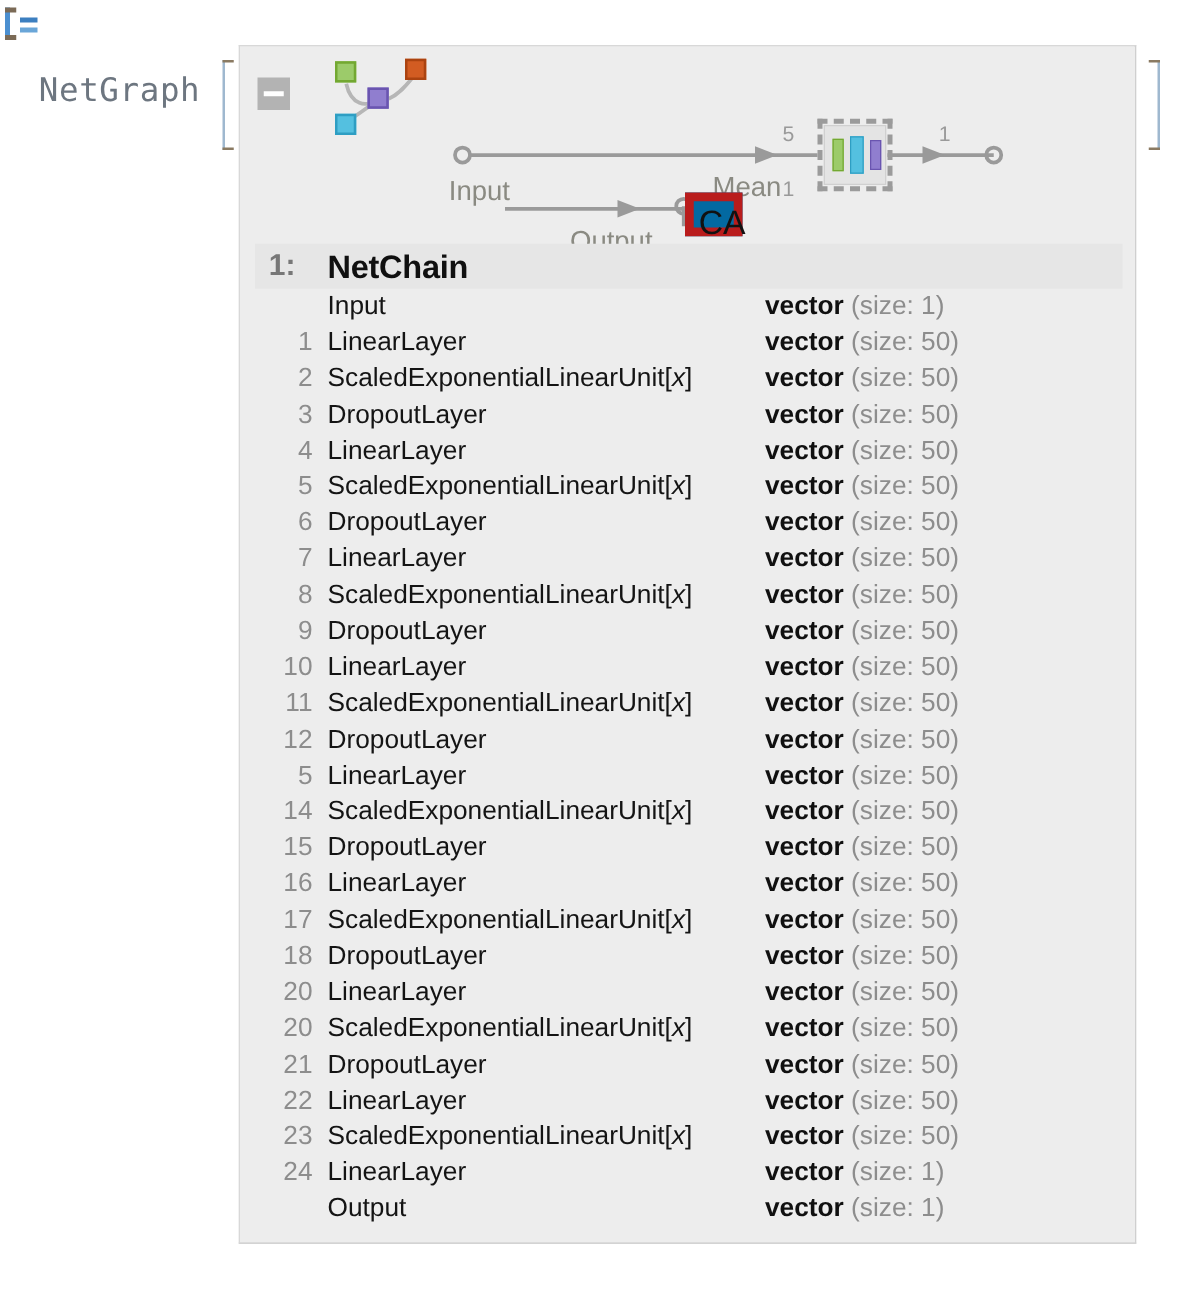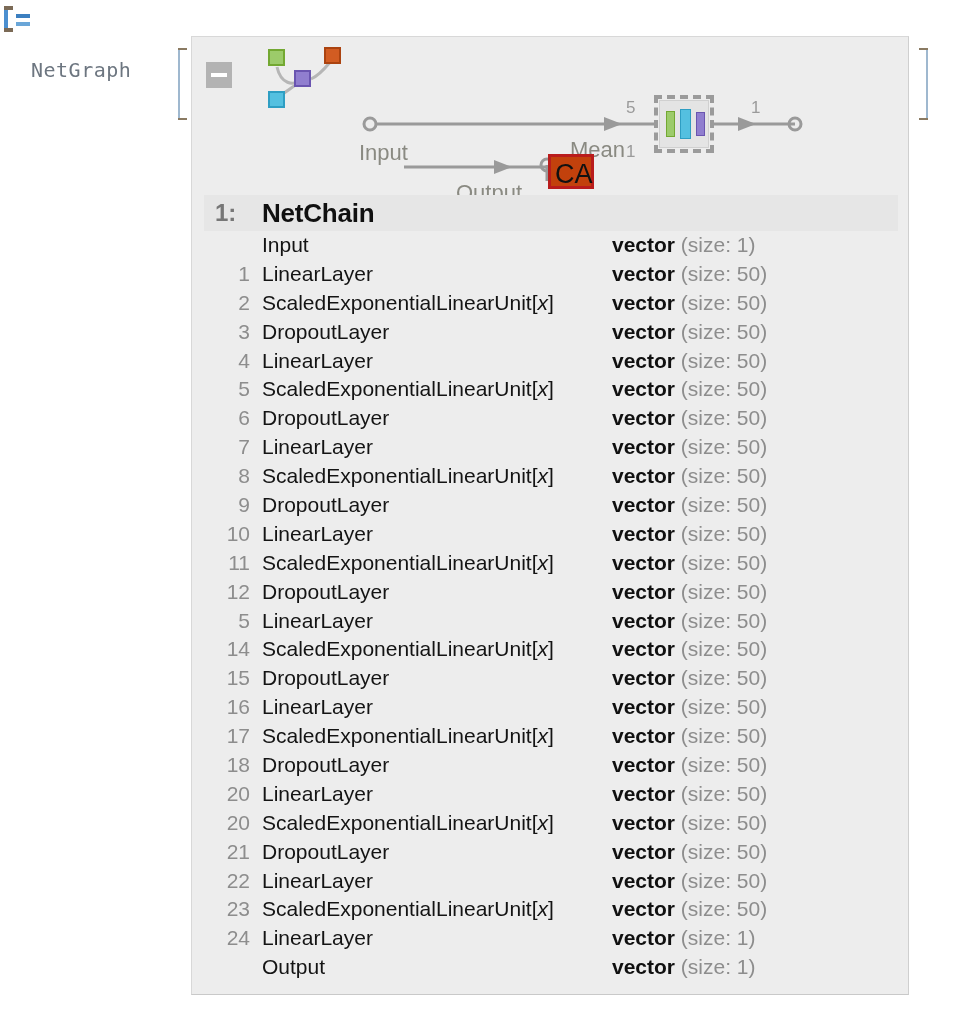--- a/index.html
+++ b/index.html
@@ -63,21 +63,21 @@
     height: 4px;
     background: #6aa6d8;
   }
 
   
   #netgraph-head {
     position: absolute;
     left: 31px;
     top: 58px;
     font-family: "DejaVu Sans Mono", "Liberation Mono", monospace;
-    font-size: 20px;
+    font-size: 26px;
     color: #6d7680;
     letter-spacing: 0.5px;
     white-space: nowrap;
   }
 
   
   .sqbracket {
     position: absolute;
     width: 12px;
     height: 72px;
@@ -228,22 +228,22 @@
   #bar-blue   { left: 488px; top: 72px;  width: 11px; height: 30px; background:#54c0e0; border-color:#2e9ec3;}
   #bar-purple { left: 504px; top: 75px;  width: 9px; height: 24px; background:#907ecf; border-color:#6a55b0;}
 
   
   #ca-overlay {
     position: absolute;
     left: 356px;
     top: 117px;
     width: 46px;
     height: 35px;
-    background: #c2410c;
-    border: 3px solid #b91c1c;
+    background: #0369a1;
+    border: 7px solid #b91c1c;
     box-sizing: border-box;
   }
   #ca-overlay span {
     position: absolute;
     left: 4px;
     top: 2px;
     font-family: "Liberation Sans", sans-serif;
     font-size: 27px;
     color: #111111;
     line-height: 30px;

